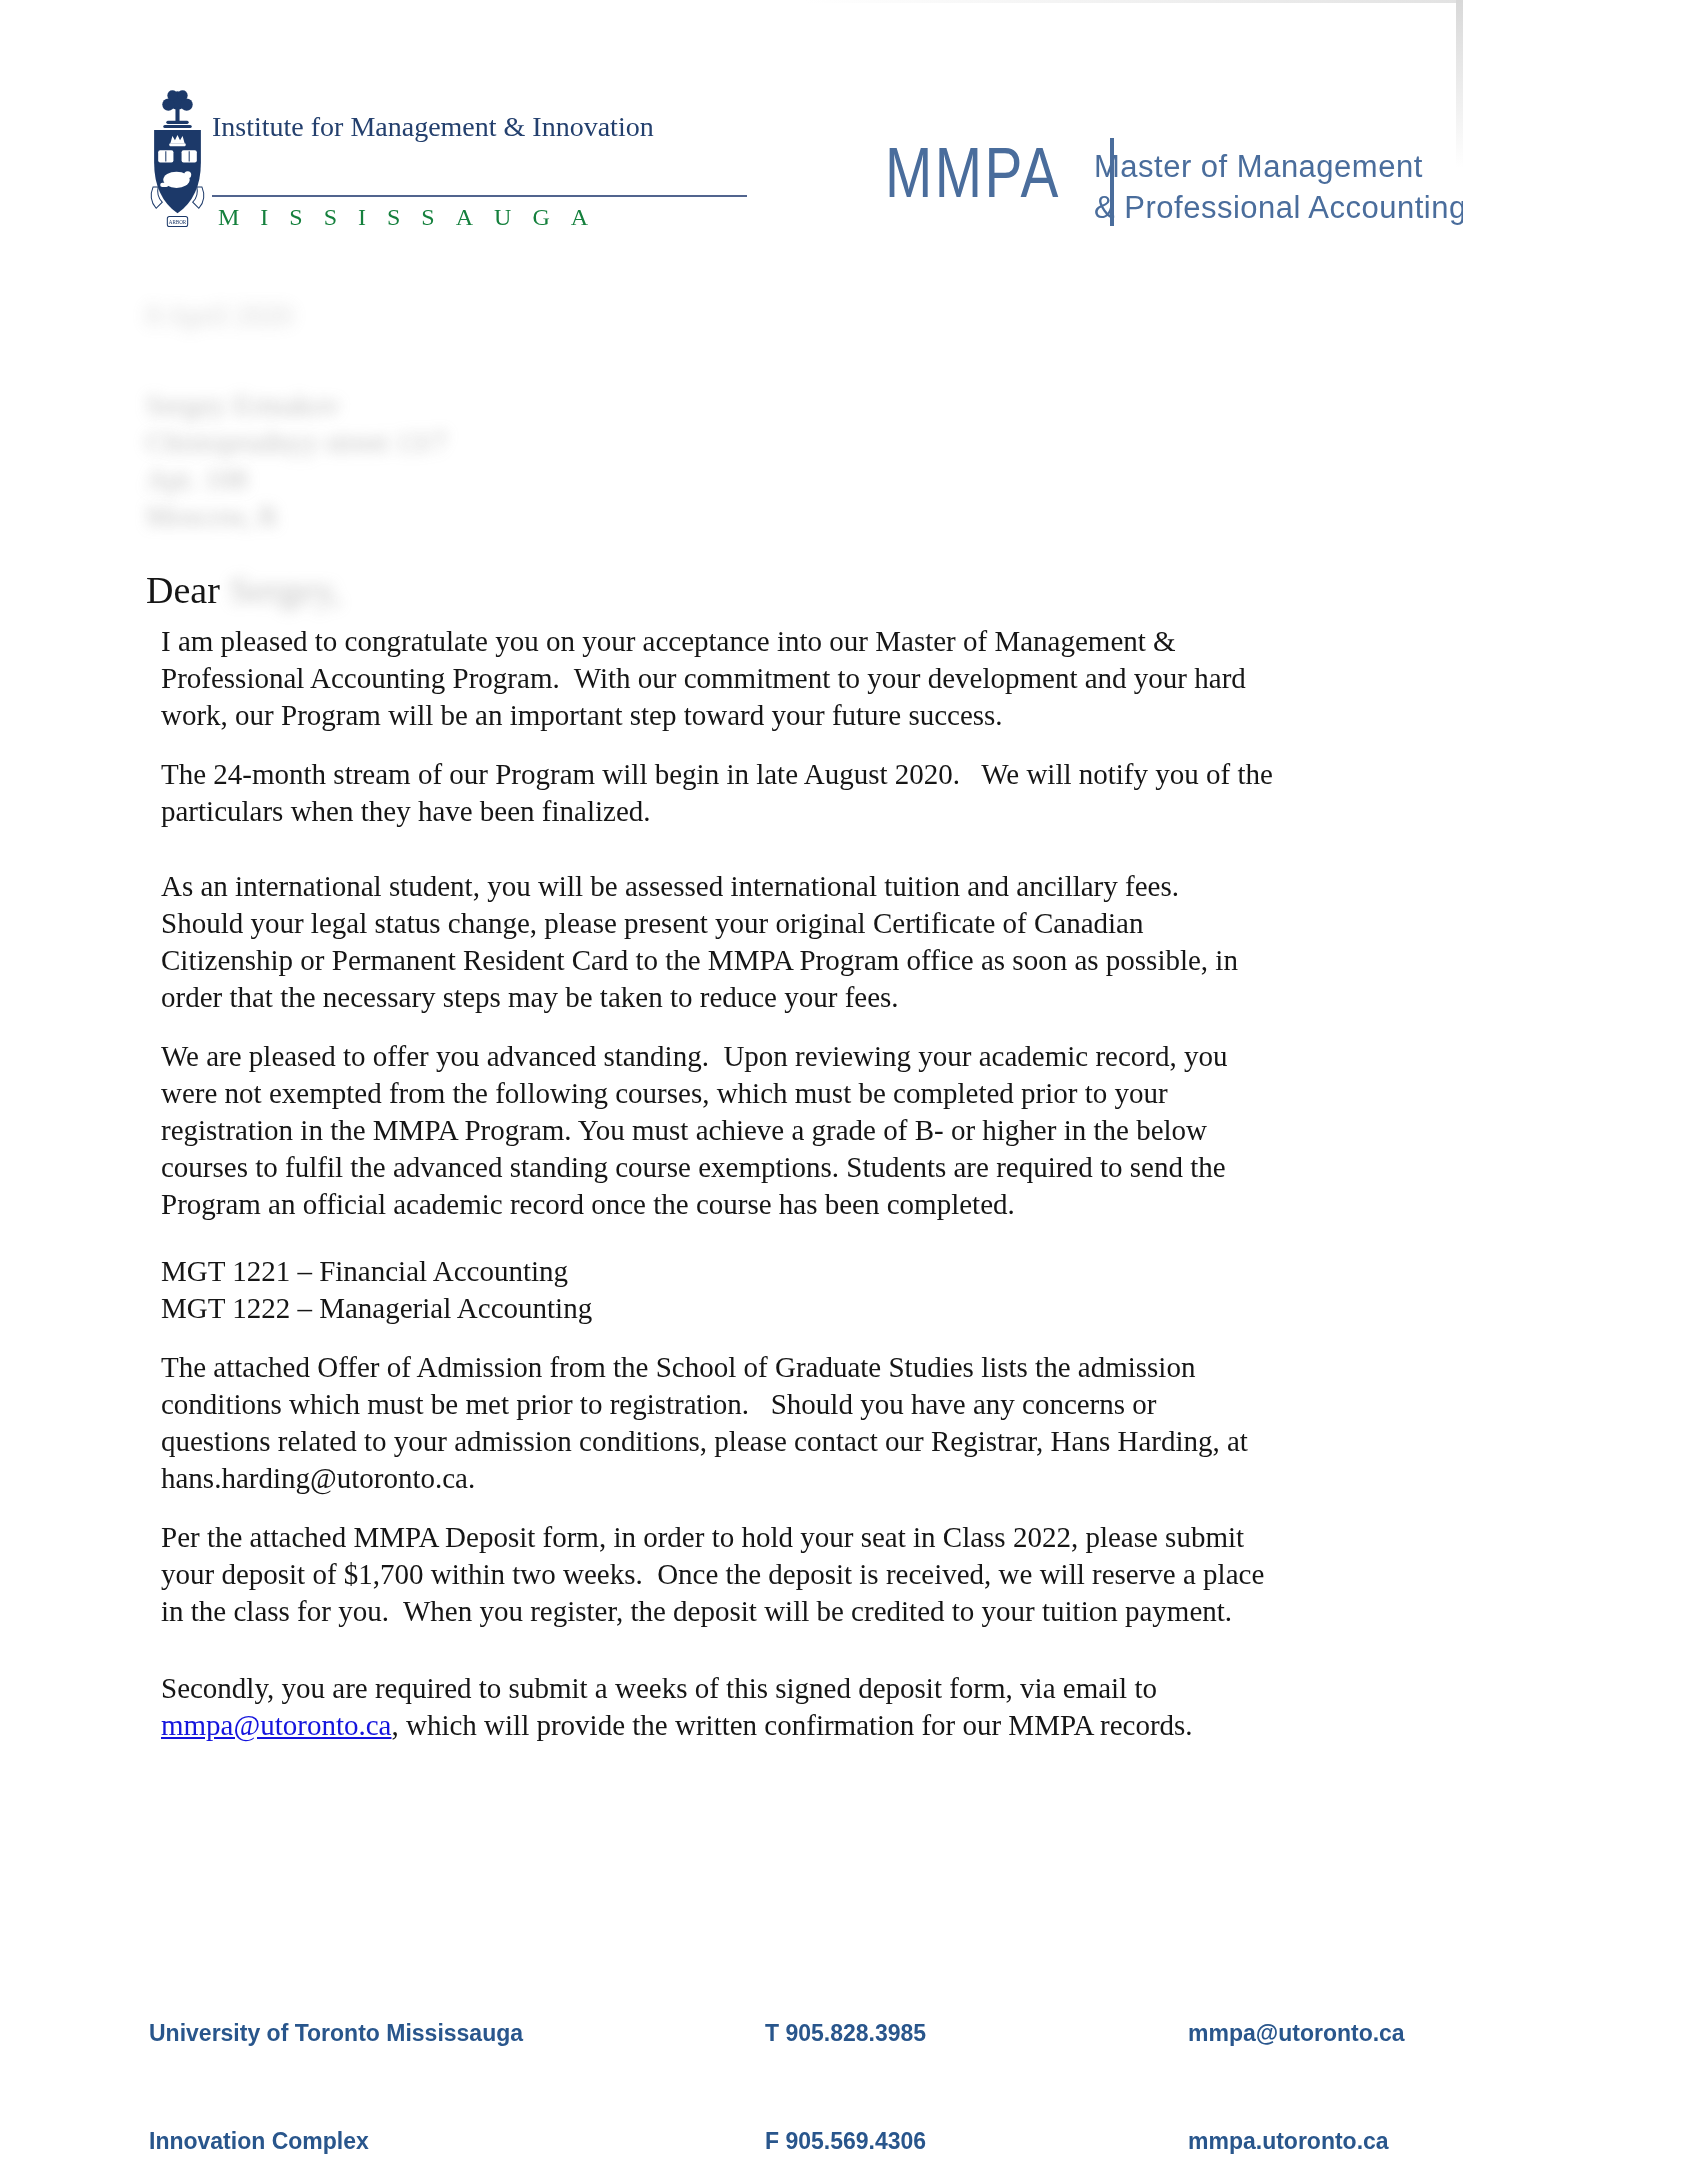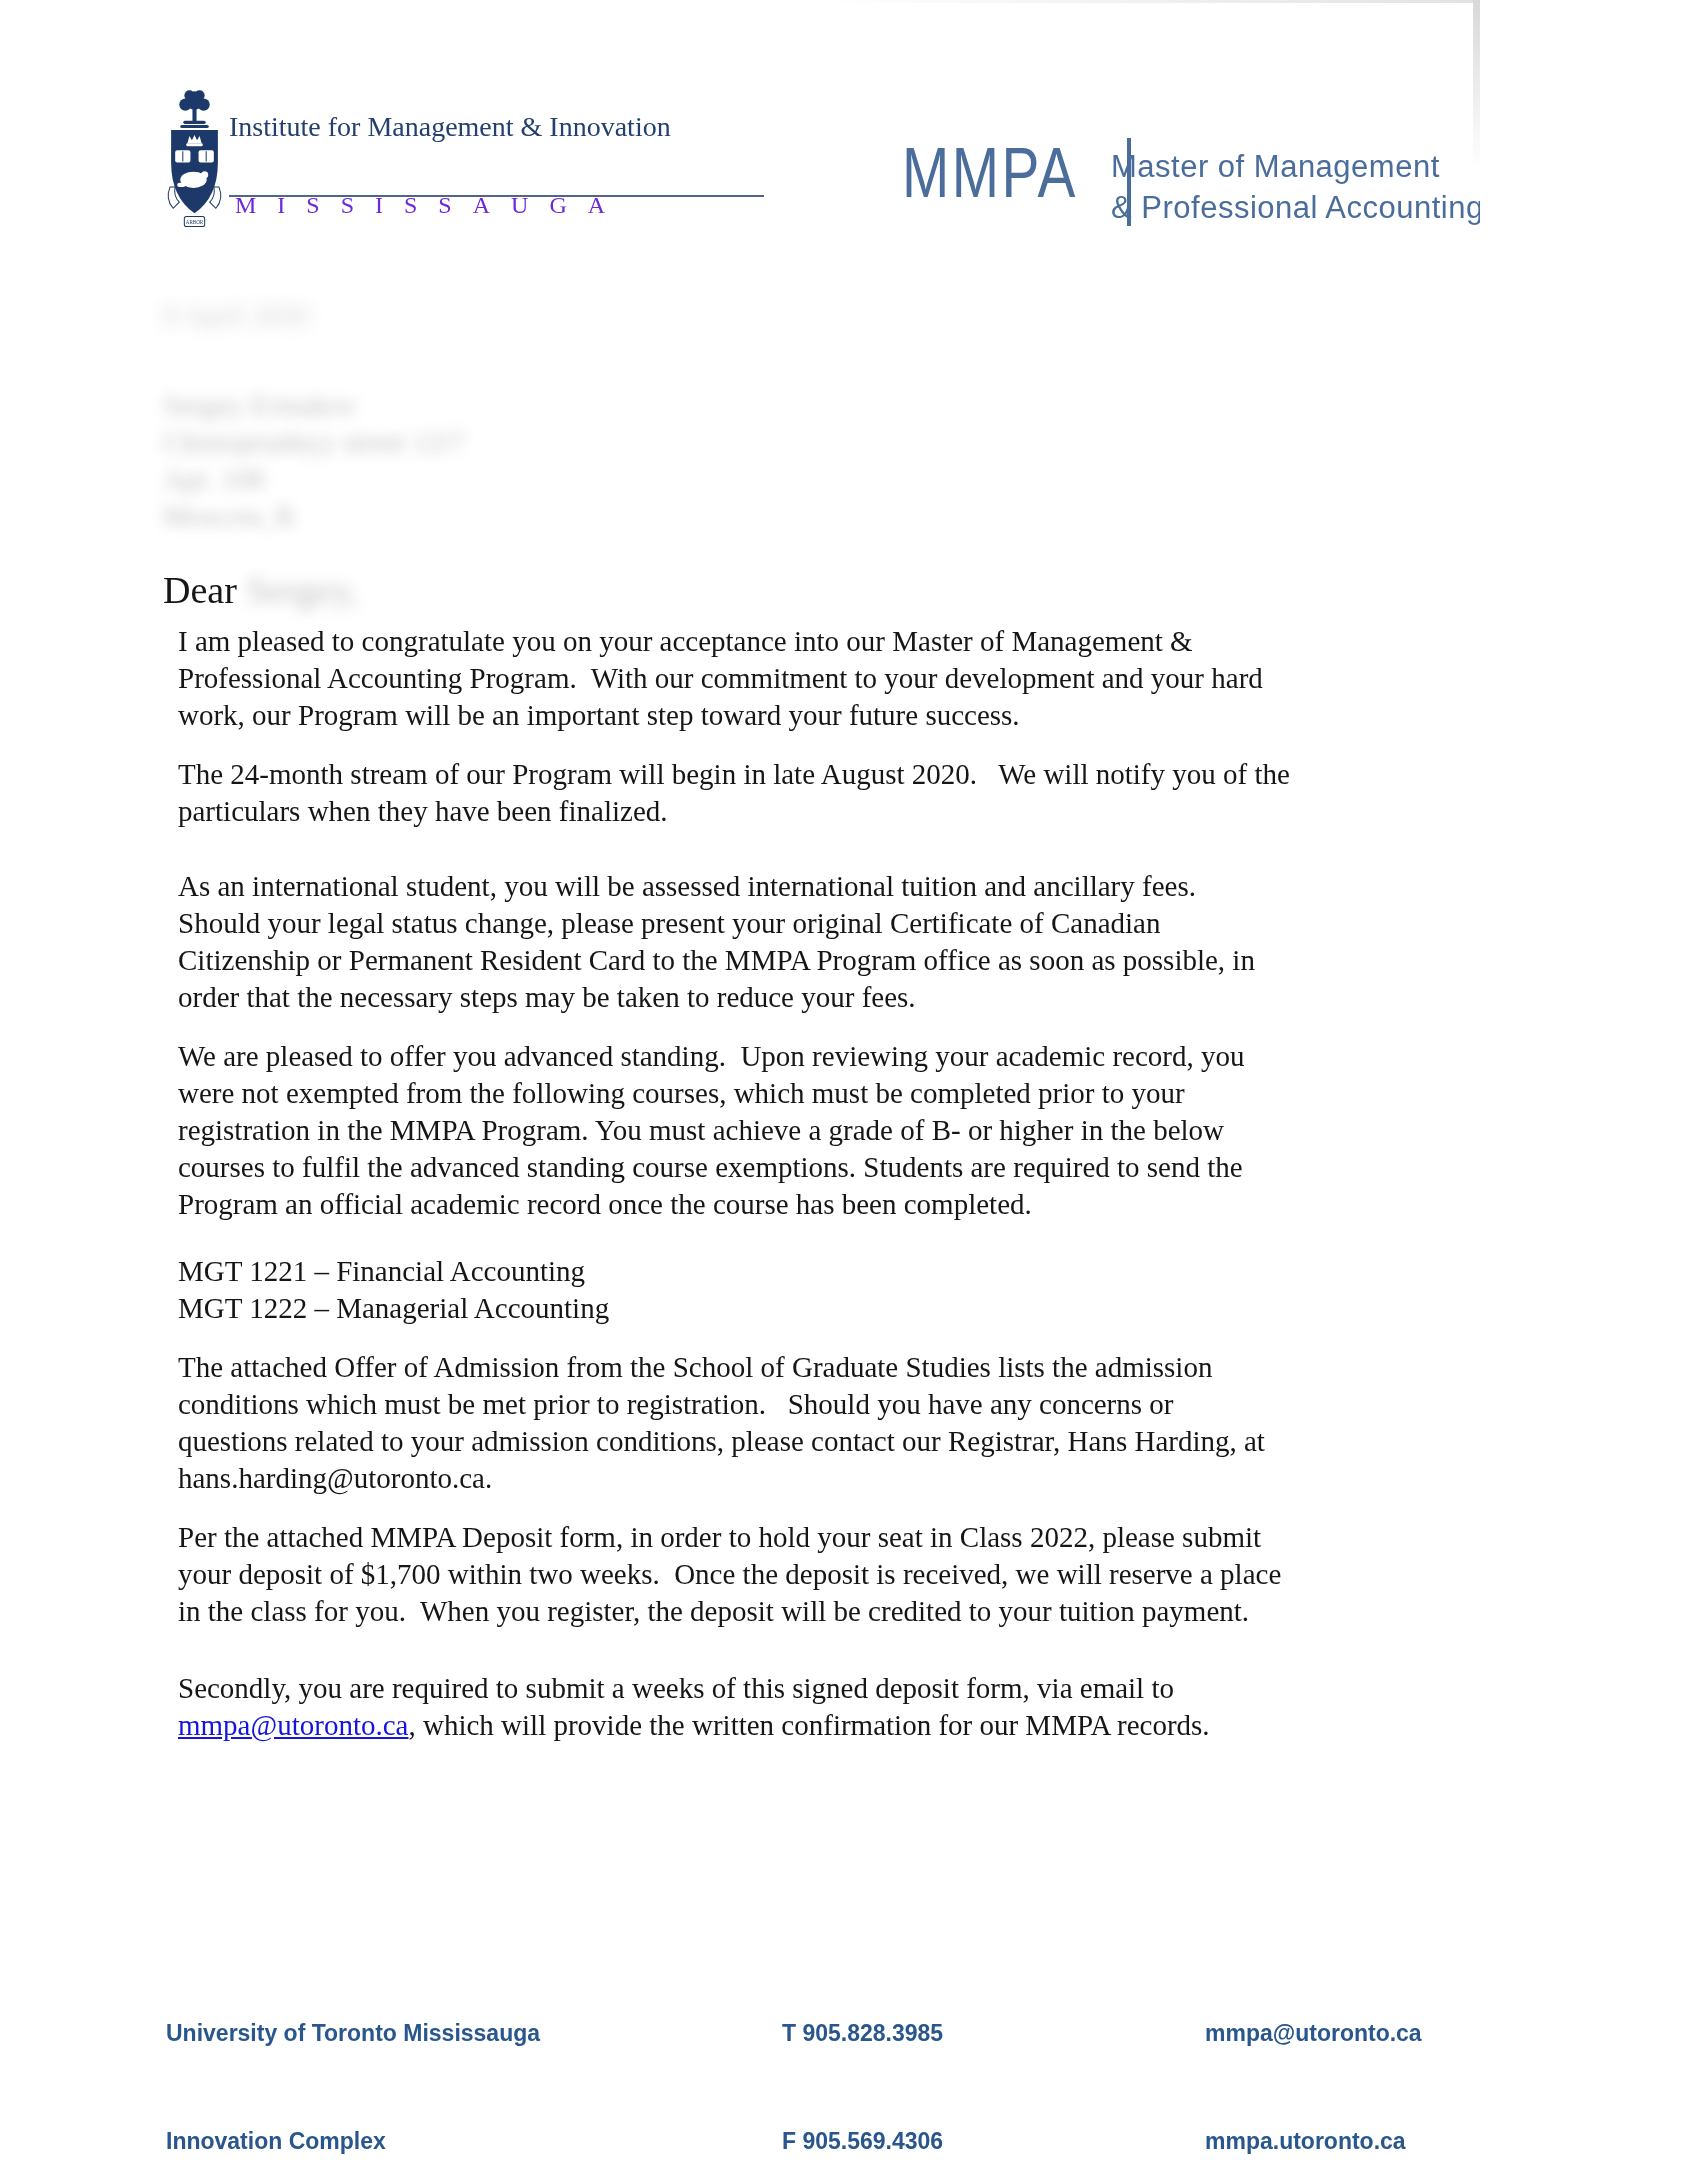--- a/index.html
+++ b/index.html
@@ -3,36 +3,35 @@
 <meta charset="utf-8">
 <style>
   html,body{margin:0;padding:0;background:#ffffff;}
   .page{
     position:relative;
     width:1463px;height:2178px;
     background:#ffffff;
     overflow:hidden;
     font-family:"Liberation Serif", serif;
     color:#161616;
-    margin-left:17px;
   }
   
   .scan-edge-right{position:absolute;top:0;right:0;width:7px;height:168px;
     background:linear-gradient(to bottom,#d8d8d8,rgba(216,216,216,0));}
   .scan-edge-top{position:absolute;top:0;left:55%;right:0;height:3px;
     background:linear-gradient(to right,rgba(228,228,228,0),#e2e2e2);}
 
   
   .crest{position:absolute;left:147px;top:87px;width:61px;height:149px;}
   .imi-line{position:absolute;left:212px;top:111px;font-size:28px;color:#24406e;white-space:pre;}
   .uoft-line{position:absolute;left:211px;top:147px;font-size:38px;font-weight:bold;
     letter-spacing:2.5px;color:#1d3a6d;white-space:pre;}
   .uoft-rule{position:absolute;left:212px;top:195px;width:535px;height:2px;background:#51648e;}
-  .campus-line{position:absolute;left:218px;top:192px;font-size:24px;letter-spacing:21px;
-    color:#6d28d9;white-space:pre;}
+  .campus-line{position:absolute;left:218px;top:204px;font-size:24px;letter-spacing:21px;
+    color:#15803d;white-space:pre;}
 
   .mmpa-acronym{position:absolute;left:885px;top:137px;
     font-family:"Liberation Sans",sans-serif;font-weight:400;
     font-size:71px;line-height:71px;color:#4a6d9c;letter-spacing:3px;
     transform:scaleX(0.80);transform-origin:left top;white-space:pre;}
   .mmpa-bar{position:absolute;left:1110px;top:138px;width:4px;height:88px;background:#4a6d9c;}
   .mmpa-text{position:absolute;left:1094px;top:146px;
     font-family:"Liberation Sans",sans-serif;font-size:31px;line-height:41px;
     color:#4a6d9c;letter-spacing:0.5px;white-space:pre;}
 

